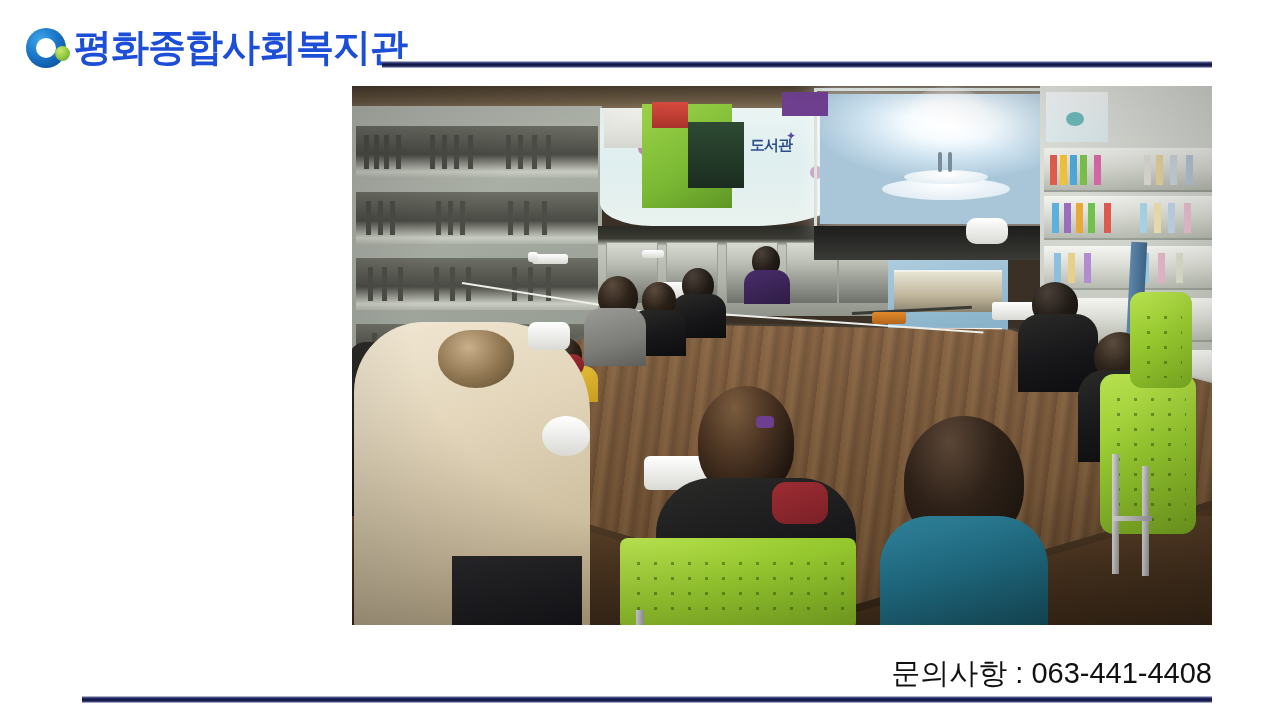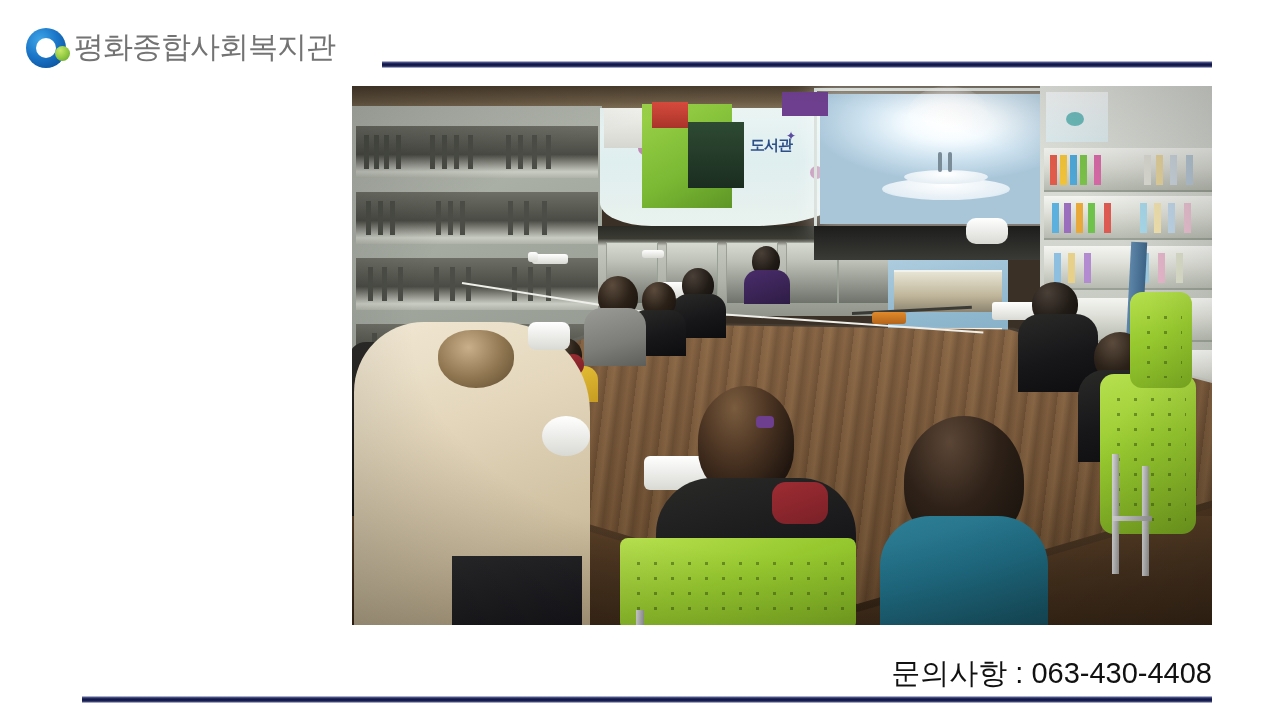--- a/index.html
+++ b/index.html
@@ -42,23 +42,23 @@
     background: #ffffff;
   }
   #logo-mark .dot {
     position: absolute;
     right: 0px; bottom: 9px;
     width: 15px; height: 15px;
     border-radius: 50%;
     background: radial-gradient(circle at 35% 30%, #c8e86a 0%, #8ec63f 55%, #5da22a 100%);
   }
   #logo-text {
-    font-size: 30px;
-    font-weight: normal;
-    color: #737373;
+    font-size: 38px;
+    font-weight: bold;
+    color: #1d4ed8;
     letter-spacing: -1px;
     line-height: 1;
     white-space: nowrap;
     padding-bottom: 2px;
   }
 
   #header-title {
     position: absolute;
     left: 430px; top: 22px;
     width: 790px;
@@ -573,17 +573,17 @@
     <div class="chair-leg" style="position:absolute; left:790px; top:380px; width:7px; height:110px;"></div>
     <div class="chair-leg" style="position:absolute; left:760px; top:430px; width:40px; height:5px;"></div>
 
     <div class="chair-green" style="left:778px; top:206px; width:62px; height:96px; border-radius:12px;">
       <span class="holes"></span>
     </div>
 
     <div class="vignette"></div>
   </div>
 
-  <div id="contact">문의사항 : 063-430-4408</div>
+  <div id="contact">문의사항 : 063-441-4408</div>
 
   <div class="rule" id="footer-rule"></div>
 
 </div>
 
 </body></html>

